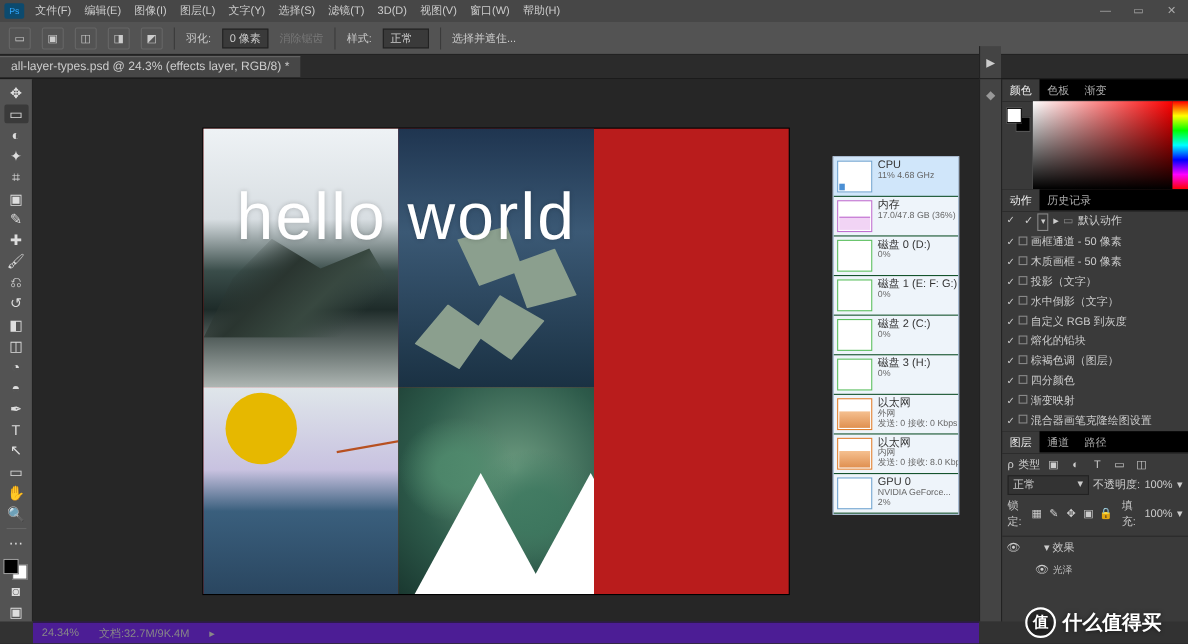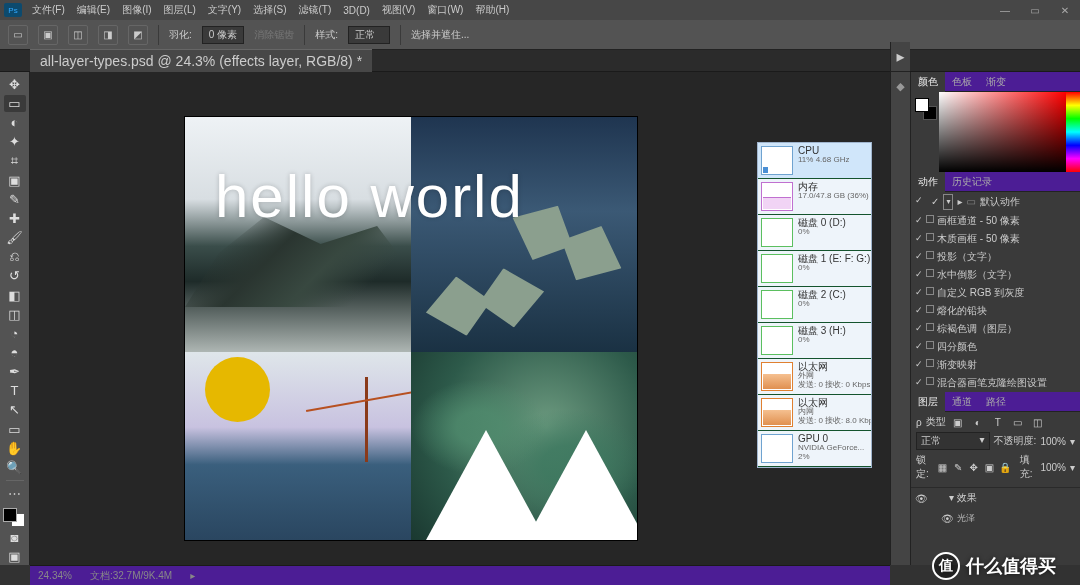--- a/index.html
+++ b/index.html
@@ -5,32 +5,32 @@
 * { margin: 0; padding: 0; box-sizing: border-box; font-family: "Microsoft YaHei", sans-serif; }
 body { background: #323232; color: #ccc; overflow: hidden; width: 1080px; height: 585px; position: relative; }
 .menubar { background: #474747; height: 20px; display: flex; align-items: center; font-size: 10px; position: relative; }
 .menubar .logo { width: 18px; height: 14px; background: #0c4a6e; margin: 0 4px; display: flex; align-items: center; justify-content: center; color: #31a8ff; font-size: 8px; font-weight: normal; border-radius: 2px; }
 .menubar .item { padding: 0 6px; cursor: pointer; }
 .wincontrols { position: absolute; right: 0; display: flex; }
 .wincontrols span { width: 30px; height: 20px; display: flex; align-items: center; justify-content: center; color: #aaa; font-size: 10px; }
 .options { background: #535353; height: 30px; display: flex; align-items: center; font-size: 10px; gap: 10px; padding: 0 8px; border-bottom: 1px solid #222; }
 .options .iconbtn { width: 20px; height: 20px; display: flex; align-items: center; justify-content: center; border: 1px solid #666; border-radius: 2px; }
 .options .divider { width:1px; height:20px; background:#3a3a3a; }
-.tabbar { background: #2b2b2b; height: 22px; display: flex; align-items: center; font-size: 14px; padding-left: 30px; border-bottom: 1px solid #1a1a1a; }
+.tabbar { background: #2b2b2b; height: 22px; display: flex; align-items: center; font-size: 11px; border-bottom: 1px solid #1a1a1a; }
 .tabbar .tab { background: #474747; padding: 3px 10px; border-top: 1px solid #666; }
 .main { display: flex; height: 493px; }
 .toolbar { width: 30px; background: #535353; display: flex; flex-direction: column; align-items: center; padding-top: 4px; gap: 2px; border-right: 1px solid #222; }
 .toolbar .tool { width: 22px; height: 22px; display: flex; align-items: center; justify-content: center; color: #ddd; font-size: 13px; border-radius: 2px; }
 .toolbar .tool.sel { background: #3a3a3a; }
 .toolbar .sep { width: 18px; height: 1px; background: #666; margin: 2px 0; }
 .toolbar .swatches { width:24px; height:24px; position:relative; margin-top:4px;}
 .toolbar .fg { position:absolute; top:0; left:0; width:14px; height:14px; background:#000; border:1px solid #aaa;}
 .toolbar .bg { position:absolute; bottom:0; right:2px; width:14px; height:14px; background:#fff; border:1px solid #555;}
 .canvas { flex: 1; background: #262626; position: relative; overflow: hidden; }
-.artboard { position: absolute; left: 155px; top: 45px; width: 452px; height: 423px; background: #b91c1c; box-shadow: 0 0 0 1px #000; display: grid; grid-template-columns: 1fr 1fr; grid-template-rows: 235px 188px; }
+.artboard { position: absolute; left: 155px; top: 45px; width: 532px; height: 423px; background: #b91c1c; box-shadow: 0 0 0 1px #000; display: grid; grid-template-columns: 1fr 1fr 1fr; grid-template-rows: 235px 188px; }
 .img { position: relative; overflow: hidden; }
 .img.a { background: linear-gradient(180deg,#eef2f5 0%,#d8dee2 35%,#3a4d4a 55%,#1e2b29 70%,#aeb6b3 100%); grid-column:1; grid-row:1;}
 .img.b { background: linear-gradient(180deg,#1f3550,#3b5975 40%,#1a3143); grid-column:2; grid-row:1;}
 .img.c { background: linear-gradient(180deg,#dfe6ea 0%,#c8c2e0 40%,#3a5f7d 60%,#2a4660 100%); grid-column:1; grid-row:2;}
 .img.d { background: radial-gradient(circle at 60% 40%, #6d9b80, #2d5a4a 60%, #1a3830); grid-column:2; grid-row:2;}
 .hello { position:absolute; top:45px; left:30px; color:#fff; font-size:60px; font-weight:300; letter-spacing:2px; text-shadow:0 0 5px rgba(0,0,0,.2);}
 .mountain { position:absolute; bottom:45px; left:0; width:100%; height:90px; background: linear-gradient(135deg,transparent 20%,#2a3530 40%,#384840 60%,transparent 80%); clip-path: polygon(0 100%, 15% 40%, 35% 0, 60% 30%, 85% 10%, 100% 60%, 100% 100%);}
 .leaves { position:absolute; left:0; bottom:0; width:100%; height:55%; filter:brightness(.75);}
 .leaves::before,.leaves::after{content:""; position:absolute; width:120px; height:60px; background:#b9d4be; clip-path:polygon(0 50%,30% 0,50% 40%,70% 0,100% 50%,70% 100%,50% 60%,30% 100%);}
 .leaves::before{bottom:20px; left:14px; transform:rotate(-10deg);}
@@ -54,21 +54,21 @@
 .perfgraph.orange { border-color: #e08030; }
 .perfgraph.cpu::after{content:""; position:absolute; bottom:1px; left:1px; width:5px; height:6px; background:#4b8fd4;}
 .perfgraph.mem::after{content:""; position:absolute; bottom:1px; left:1px; right:1px; height:11px; background:#f1d4f5; border-top:1px solid #c070d0;}
 .perfgraph.eth::after{content:""; position:absolute; bottom:1px; left:1px; right:1px; height:55%; background:linear-gradient(0deg,#e09050,#f5c090);}
 .perftext { padding: 2px 0 0 2px; line-height: 1.1; overflow:hidden; white-space:nowrap;}
 .perftext .t { font-size: 10px; }
 .perftext .s { font-size: 8px; color: #666; }
 .rpanels { width: 170px; background: #3a3a3a; font-size: 10px; display: flex; flex-direction: column; border-left: 1px solid #222;}
 .rpanels .dock{ width:20px; background:#444; position:absolute; right:170px; top:72px; height:493px; display:flex; flex-direction:column; align-items:center; gap:6px; padding-top:6px; border-left:1px solid #222;}
 .rpanels .dock span{font-size:11px; color:#999; display:block; padding:2px;}
-.ptabs { display: flex; background: #4c1d95; border-bottom: 1px solid #222; height:20px; align-items:center;}
+.ptabs { display: flex; background: #000000; border-bottom: 1px solid #222; height:20px; align-items:center;}
 .ptabs span { padding: 3px 7px; font-size: 10px; color: #aaa; }
 .ptabs span.act { background: #3a3a3a; color: #eee; }
 .colorpick { height: 80px; display: flex; }
 .colorpick .sq { width: 28px; padding:4px; position:relative;}
 .colorpick .sq .f{width:14px;height:14px;background:#fff;border:1px solid #000;position:absolute;top:6px;left:4px;}
 .colorpick .sq .b2{width:14px;height:14px;background:#000;border:1px solid #555;position:absolute;top:14px;left:12px;}
 .colorpick .grad { flex: 1; background: linear-gradient(to bottom, rgba(255,255,255,0), #000), linear-gradient(to right, #fff, red); }
 .colorpick .hue { width: 14px; background: linear-gradient(red,yellow,lime,cyan,blue,magenta,red); }
 .actions { flex-shrink:0;}
 .arow { padding: 2px 6px 2px 26px; position:relative; line-height:14px;}

